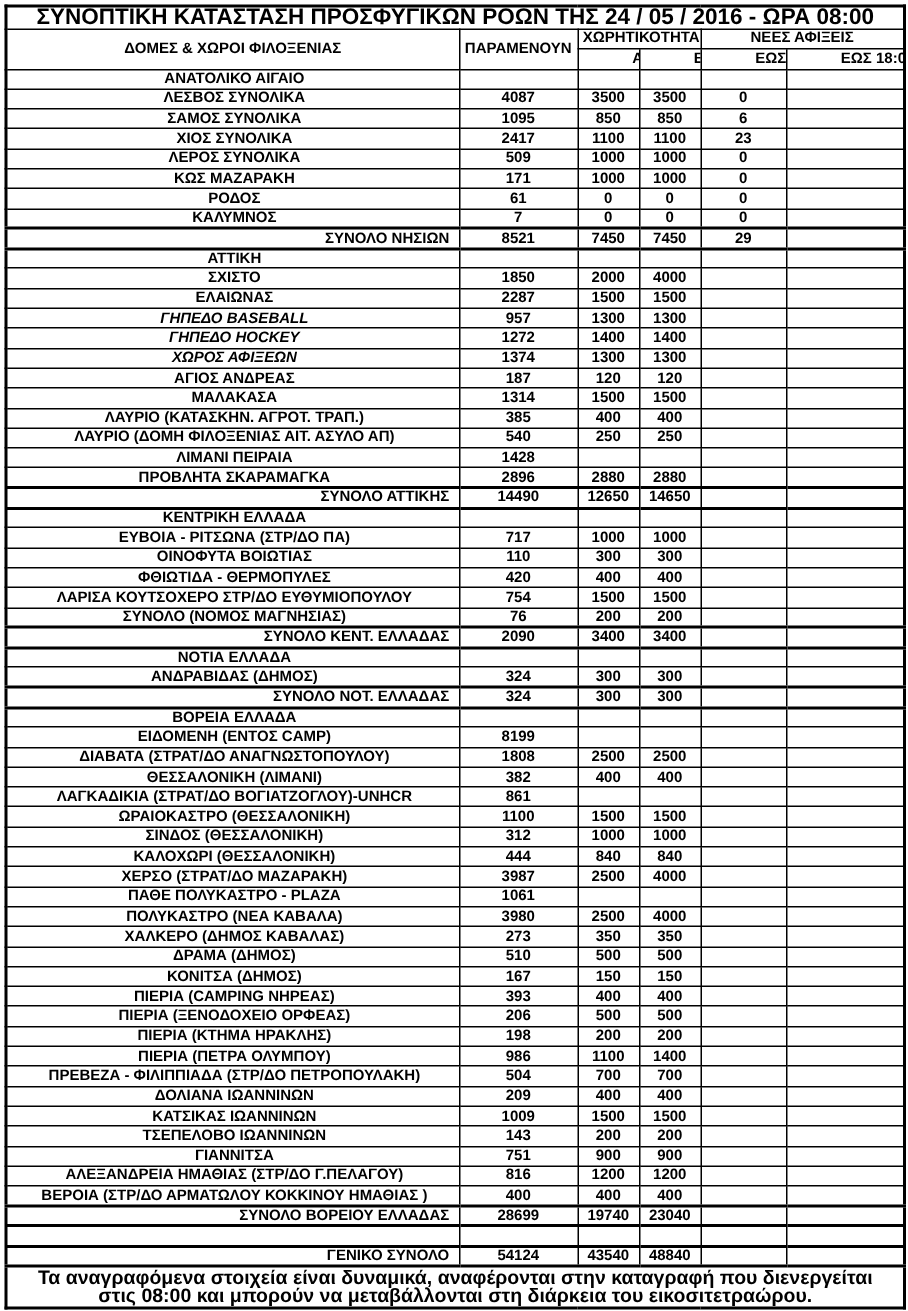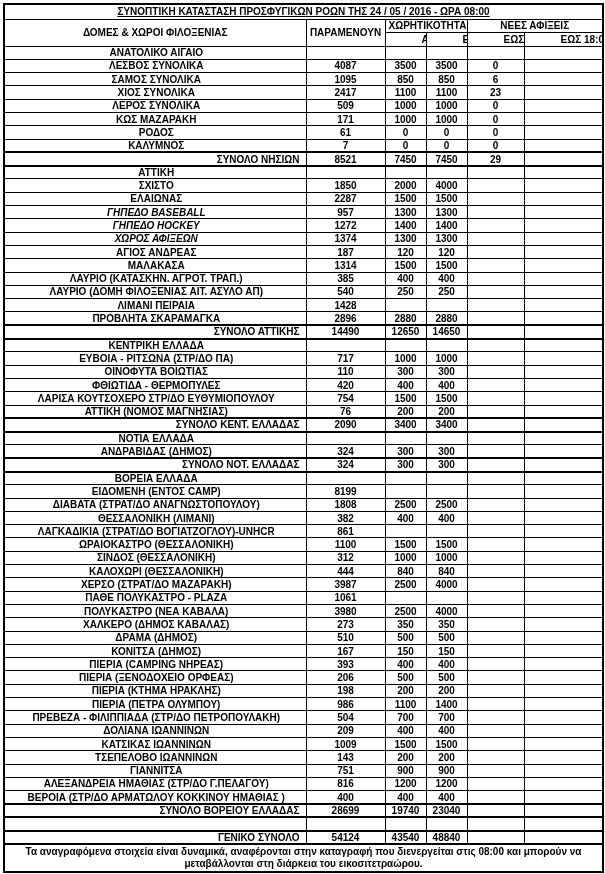--- a/index.html
+++ b/index.html
@@ -30,24 +30,23 @@
     font-weight: bold;
     padding: 0 3px;
     height: 13.3px;
     line-height: 11px;
     overflow: hidden;
     white-space: nowrap;
     vertical-align: middle;
   }
   tr.title-row th {
     height: 15px;
-    font-size: 10px;
+    font-size: 15px;
     text-align: center;
     border-bottom-width: 1px;
-    text-decoration: underline;
   }
   tr.head1 th, tr.head2 th { text-align: center; }
   tr.head1 th { height: 13px; }
   tr.head2 th { height: 14px; padding-left: 36px; }
   .c-name { text-align: center; padding-left: 5px; }
   .c-num  { text-align: center; }
   tr.section .c-name { }
   tr.total td, tr.grand td {
     border-top-width: 2px;
     border-bottom-width: 2px;
@@ -56,21 +55,21 @@
     text-align: right;
     padding-right: 6px;
     padding-left: 44px;
   }
   .italic { font-style: italic; }
   tr.footnote-row td {
     height: 27px;
     white-space: normal;
     text-align: center;
     line-height: 12px;
-    font-size: 10px;
+    font-size: 13px;
     padding: 1px 6px;
     border-top-width: 2px;
   }
 </style>
 </head>
 <body>
 
 <div class="page">
   <table class="report">
     <colgroup>
@@ -309,21 +308,21 @@
         </tr>
         <tr class="site">
           <td class="c-name">ΛΑΡΙΣΑ ΚΟΥΤΣΟΧΕΡΟ ΣΤΡ/ΔΟ ΕΥΘΥΜΙΟΠΟΥΛΟΥ</td>
           <td class="c-num">754</td>
           <td class="c-num">1500</td>
           <td class="c-num">1500</td>
           <td class="c-num"></td>
           <td class="c-num"></td>
         </tr>
         <tr class="site">
-          <td class="c-name">ΑΤΤΙΚΗ (ΝΟΜΟΣ ΜΑΓΝΗΣΙΑΣ)</td>
+          <td class="c-name">ΣΥΝΟΛΟ (ΝΟΜΟΣ ΜΑΓΝΗΣΙΑΣ)</td>
           <td class="c-num">76</td>
           <td class="c-num">200</td>
           <td class="c-num">200</td>
           <td class="c-num"></td>
           <td class="c-num"></td>
         </tr>
         <tr class="total">
           <td class="c-name">ΣΥΝΟΛΟ ΚΕΝΤ. ΕΛΛΑΔΑΣ</td>
           <td class="c-num">2090</td>
           <td class="c-num">3400</td>

